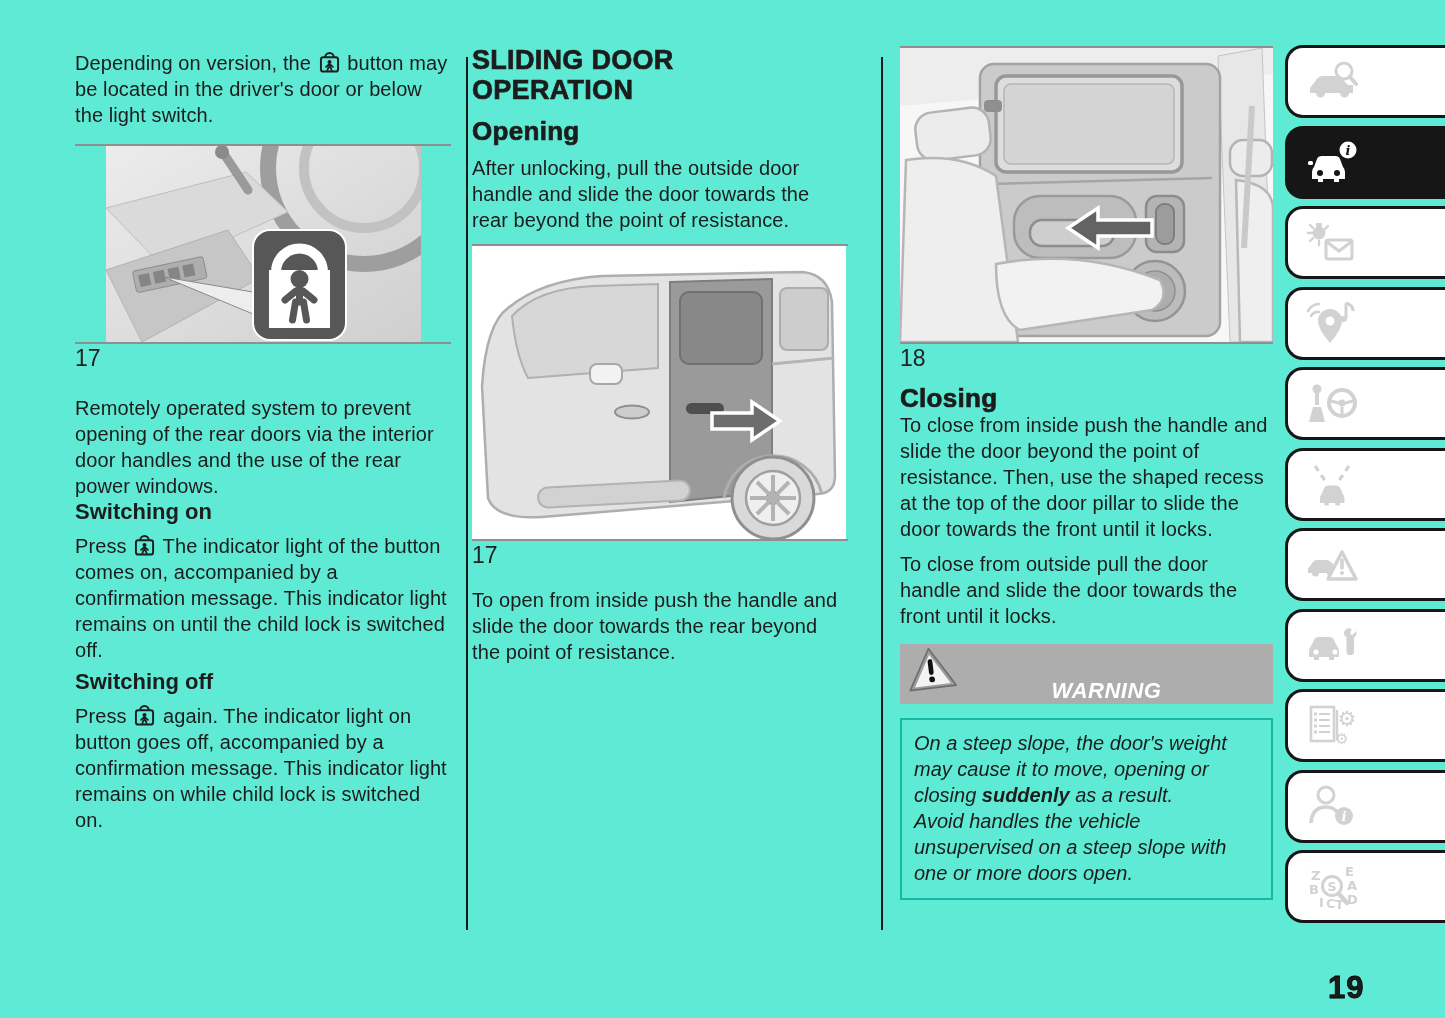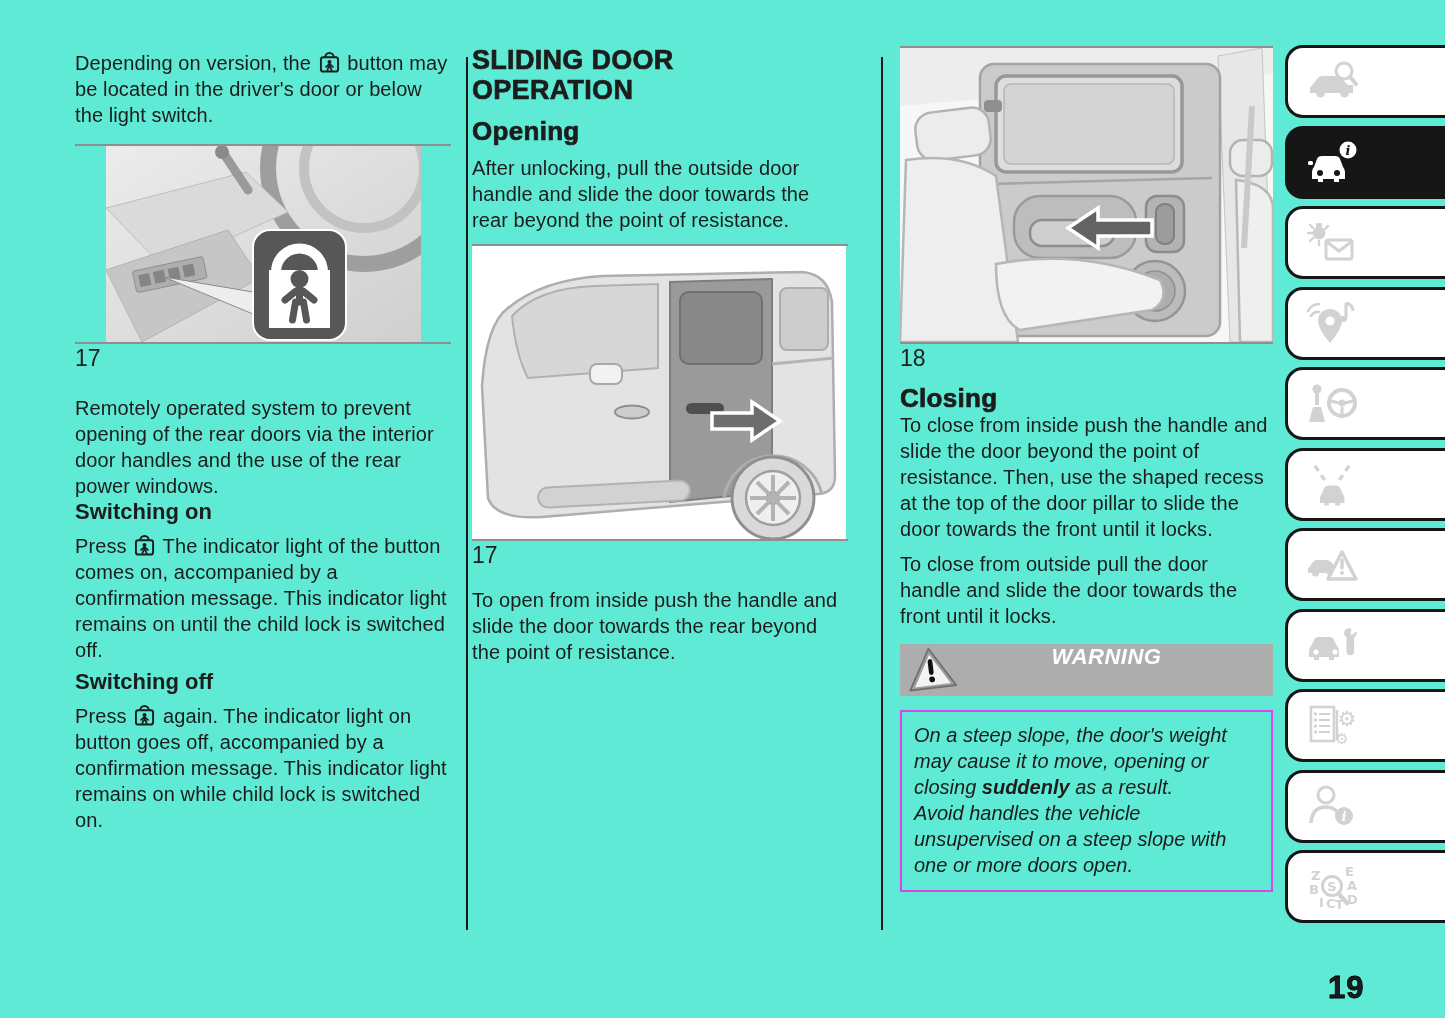--- a/index.html
+++ b/index.html
@@ -14,25 +14,25 @@
   .body-text{font-size:20px;line-height:26px;letter-spacing:.1px;}
   .subhead{font-size:22px;font-weight:bold;line-height:26px;}
   .heavy{-webkit-text-stroke:.7px currentColor;}
   .bigheading{font-size:27px;font-weight:bold;line-height:30px;letter-spacing:.3px;}
   .midheading{font-size:26px;font-weight:bold;line-height:28px;letter-spacing:.3px;}
   .rule{height:2px;background:#8f8f8f;}
   .caption{font-size:23px;line-height:22px;color:#222;}
   .figwrap{position:relative;}
   .childlock{display:inline-block;vertical-align:-4px;margin:0 2px;}
   
-  .warnbanner{position:relative;margin-top:15px;height:52px;background:#adadad;
-      display:flex;align-items:flex-start;justify-content:center;}
+  .warnbanner{position:relative;margin-top:15px;height:60px;background:#adadad;
+      display:flex;align-items:flex-end;justify-content:center;}
   .warnbanner .wlabel{color:#fff;font-style:italic;font-weight:bold;font-size:22px;letter-spacing:.5px;padding-left:40px;}
   .warn-tri{position:absolute;left:5px;top:2px;}
-  .warnbox{margin-top:14px;border:2px solid #d946ef;padding:10px 12px 12px 12px;
+  .warnbox{margin-top:14px;border:2px solid #14b8a6;padding:10px 12px 12px 12px;
       font-style:italic;font-size:20px;line-height:26px;}
   .warnbox b{font-weight:bold;}
   
   .sidebar{position:absolute;right:0;top:45px;width:160px;display:flex;flex-direction:column;gap:7.5px;}
   .tab{--tabbg:#ffffff;box-sizing:border-box;height:73px;background:var(--tabbg);
        border:3px solid #161616;border-right:none;border-radius:18px 0 0 18px;
        display:flex;align-items:center;padding-left:18px;color:#d2d2d2;}
   .tab.active{--tabbg:#161616;background:var(--tabbg);color:#ffffff;}
   .pagenum{position:absolute;left:1328px;top:970px;font-size:31px;font-weight:bold;letter-spacing:1px;-webkit-text-stroke:.8px #000;} 
   p{margin:0;}

